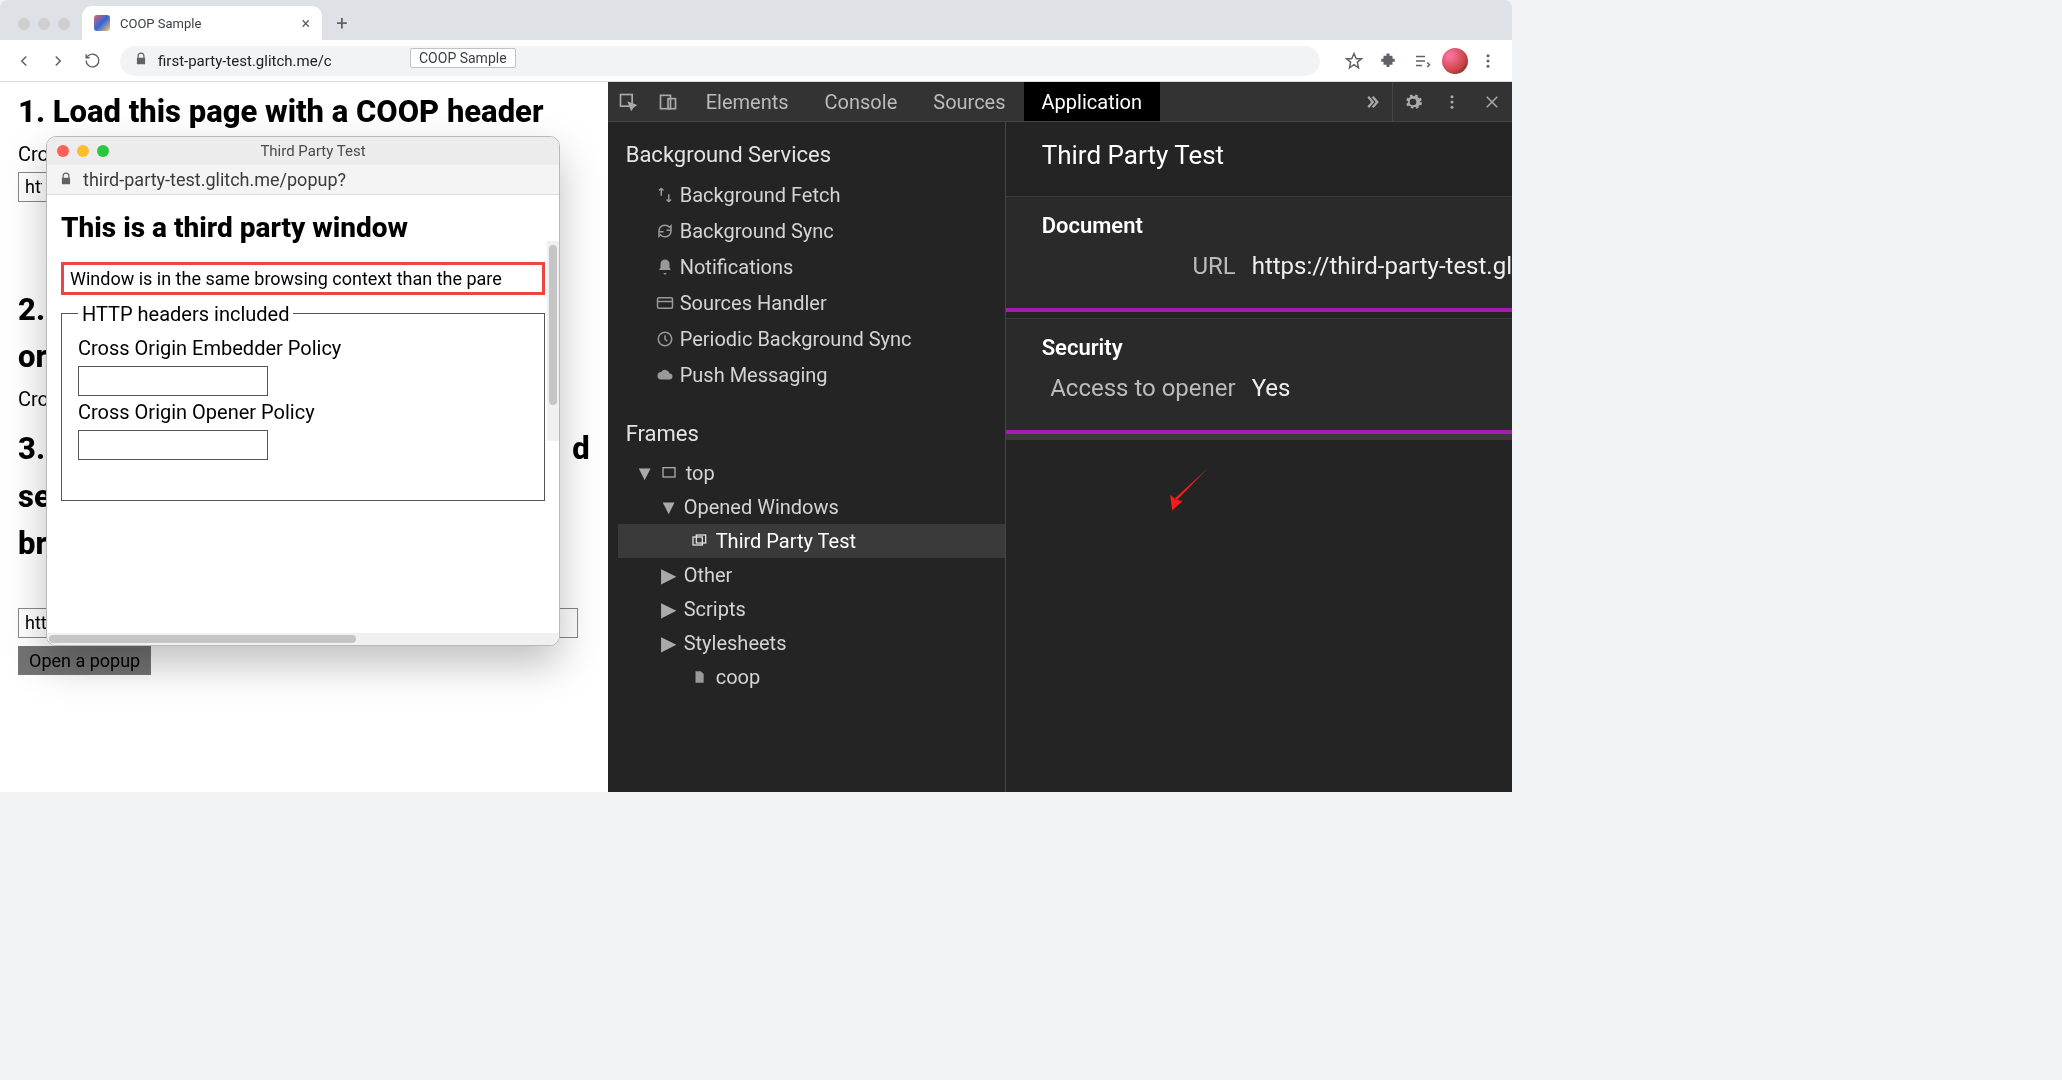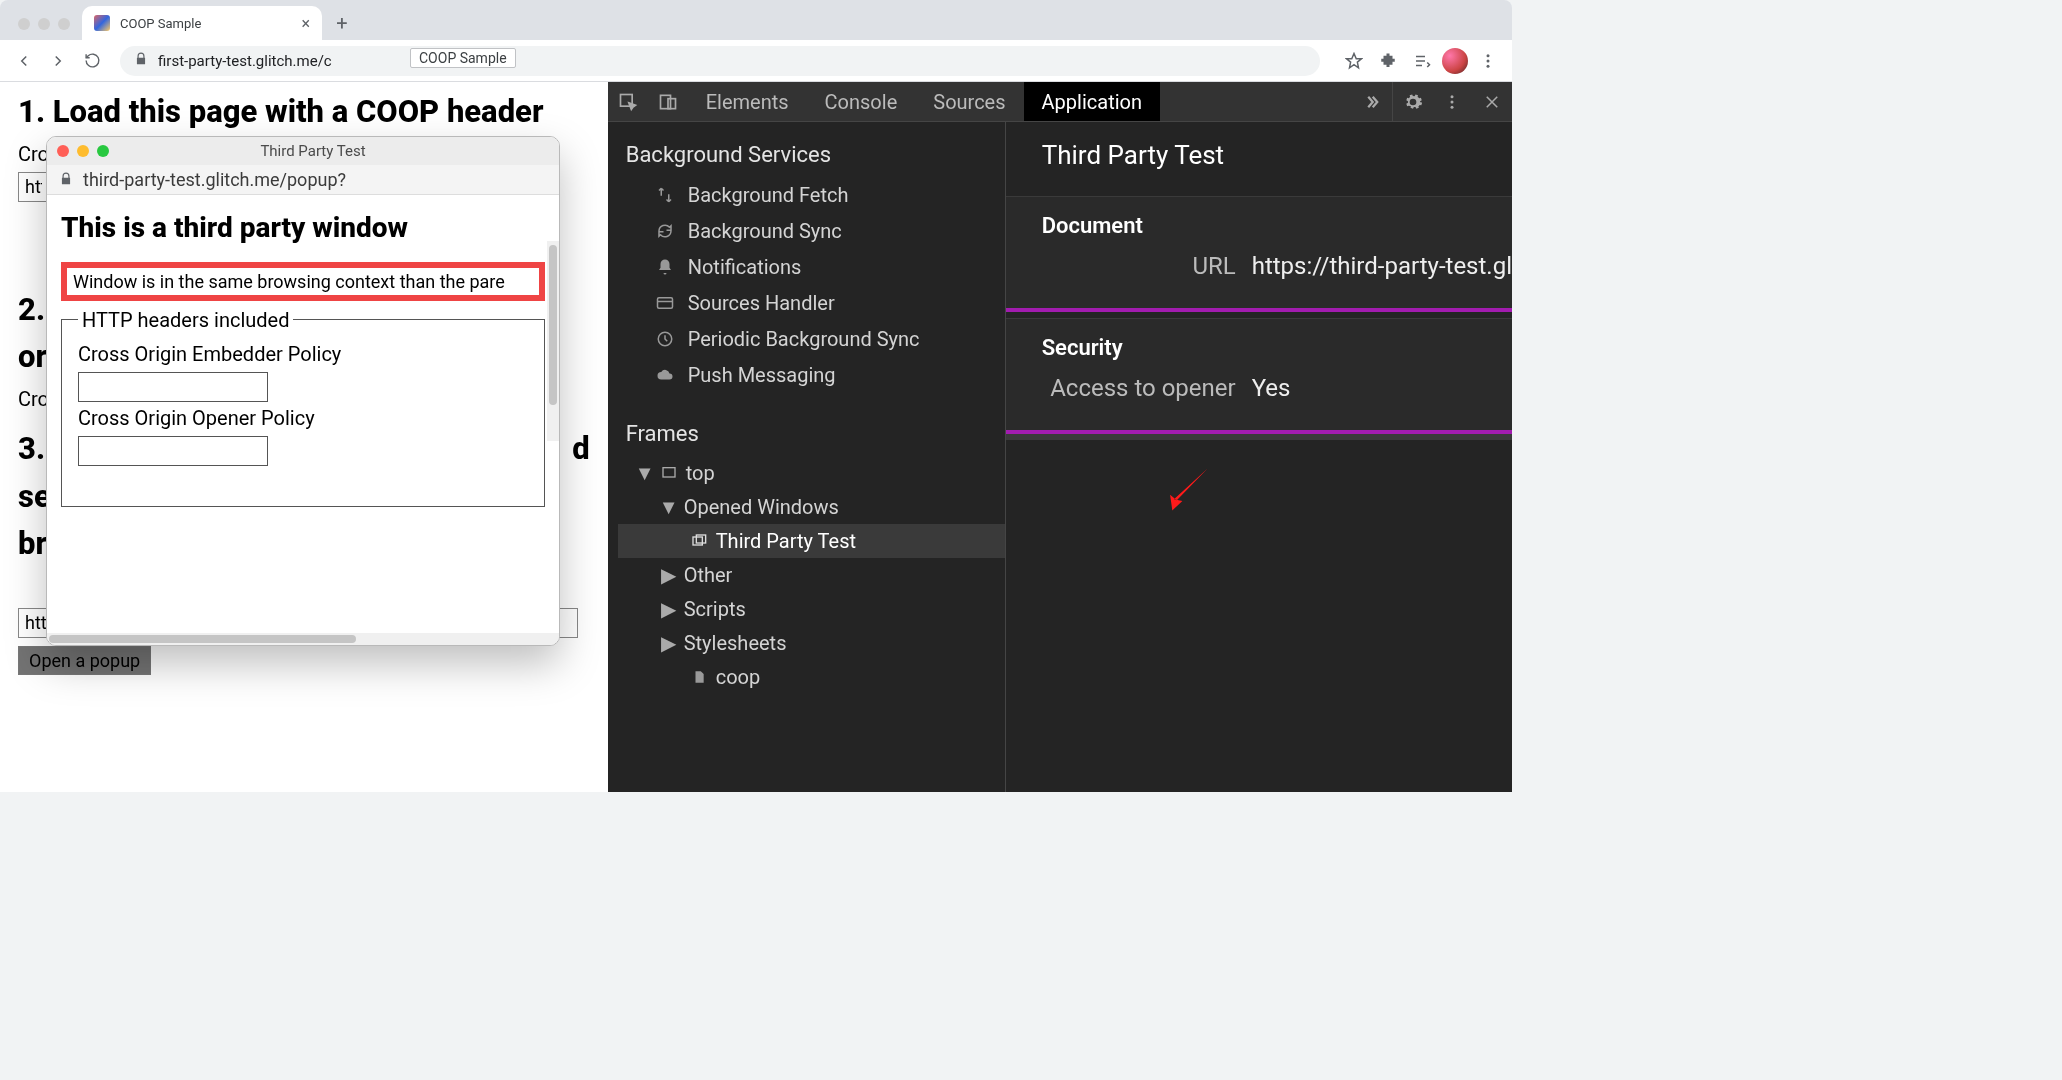--- a/index.html
+++ b/index.html
@@ -183,21 +183,21 @@
 .popup-body {
   flex:1;
   padding: 12px 14px;
   overflow:auto;
   position:relative;
 }
 .popup-body h1 {
   font-size: 28px; font-weight: 800; margin: 4px 0 18px;
 }
 .status-box {
-  border: 6px solid #ef4444;
+  border: 3px solid #ef4444;
   padding: 3px 6px;
   font-size: 18px;
   white-space: nowrap;
   overflow: hidden;
 }
 .fieldset {
   border: 1px solid #555;
   margin-top: 18px;
   padding: 12px 16px 22px;
 }
@@ -277,21 +277,21 @@
   overflow:auto;
   padding: 18px 0 0 0;
 }
 .sect-title {
   font-size: 22px;
   color:#e4e4e4;
   padding: 6px 18px 10px;
 }
 .svc-item {
   display:flex; align-items:center;
-  gap: 12px;
+  gap: 4px;
   padding: 6px 0 6px 46px;
   font-size: 20px;
   cursor:pointer;
 }
 .svc-item .ic { width: 22px; display:flex; justify-content:center; color:#999; }
 .frames-tree { padding: 0 0 0 10px; font-size: 20px; }
 .tree-row {
   display:flex; align-items:center; gap:8px;
   padding: 5px 4px 5px 0;
   cursor:pointer;

